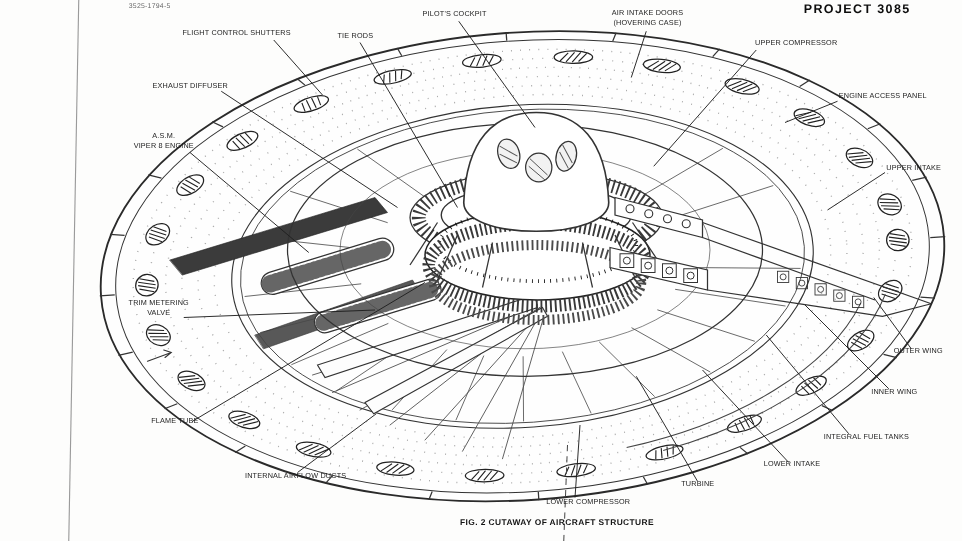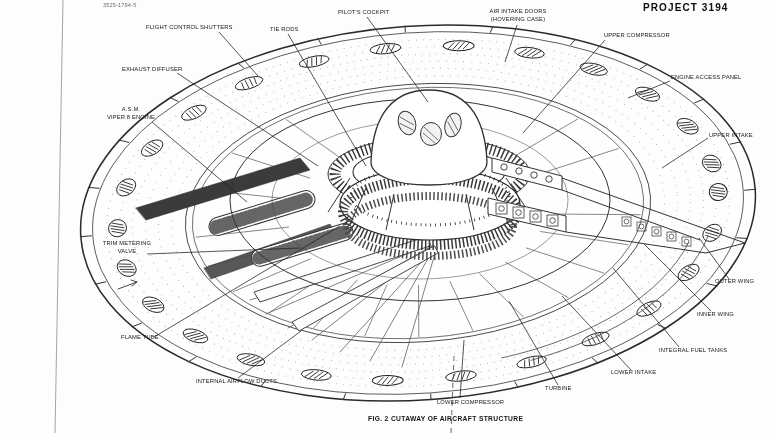--- a/index.html
+++ b/index.html
@@ -254,21 +254,21 @@
       <line x1="558" y1="385" x2="509" y2="301"></line>
       <line x1="631" y1="370" x2="562" y2="296"></line>
       <line x1="679" y1="347" x2="613" y2="268"></line>
       <line x1="711" y1="311" x2="644" y2="244"></line>
       <line x1="729" y1="279" x2="699" y2="238"></line>
     </g>
   </svg>
 
   <div class="labels">
     <div class="doc-num">3525-1794-5</div>
-    <div class="title">PROJECT 3194</div>
+    <div class="title">PROJECT 3085</div>
 
     <div class="lbl" style="left:146px;top:24px">FLIGHT CONTROL SHUTTERS</div>
     <div class="lbl" style="left:270px;top:26px">TIE RODS</div>
     <div class="lbl" style="left:338px;top:9px">PILOT'S COCKPIT</div>
     <div class="lbl c" style="left:482px;top:8px;width:72px">AIR INTAKE DOORS
 (HOVERING CASE)</div>
     <div class="lbl" style="left:604px;top:32px">UPPER COMPRESSOR</div>
     <div class="lbl" style="left:671px;top:74px">ENGINE ACCESS PANEL</div>
     <div class="lbl" style="left:709px;top:132px">UPPER INTAKE</div>
     <div class="lbl" style="left:122px;top:66px">EXHAUST DIFFUSER</div>

